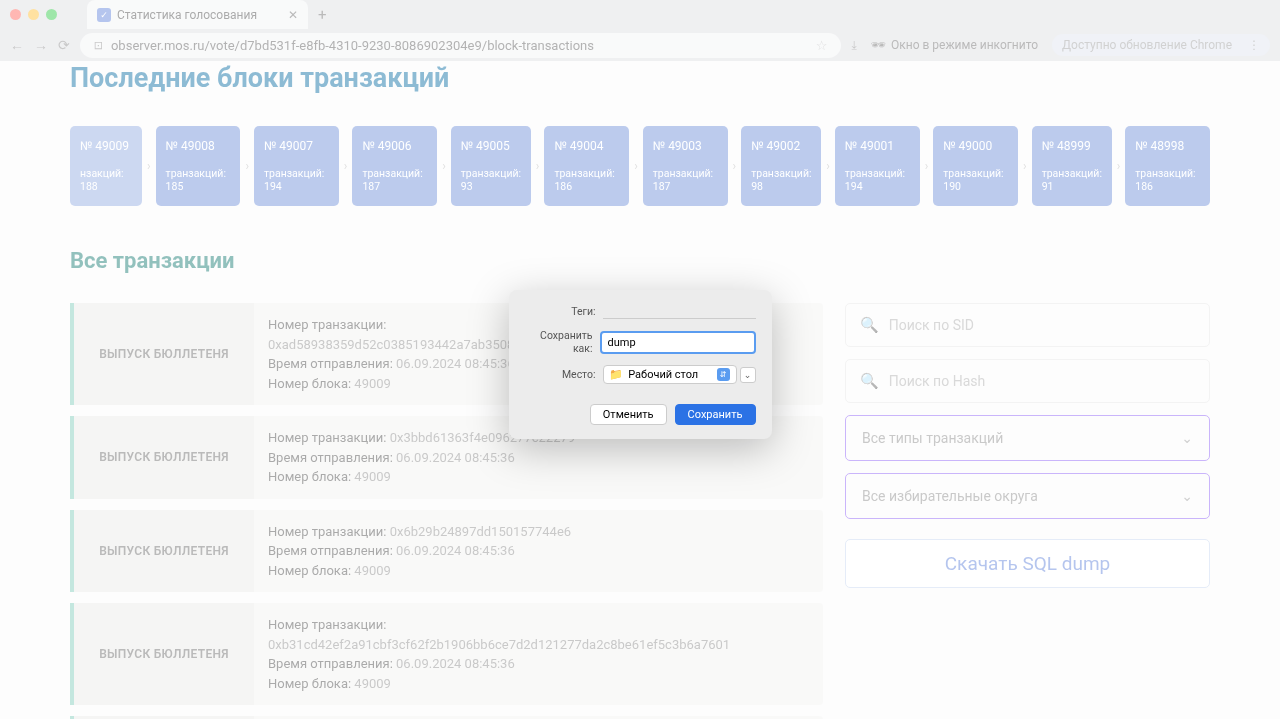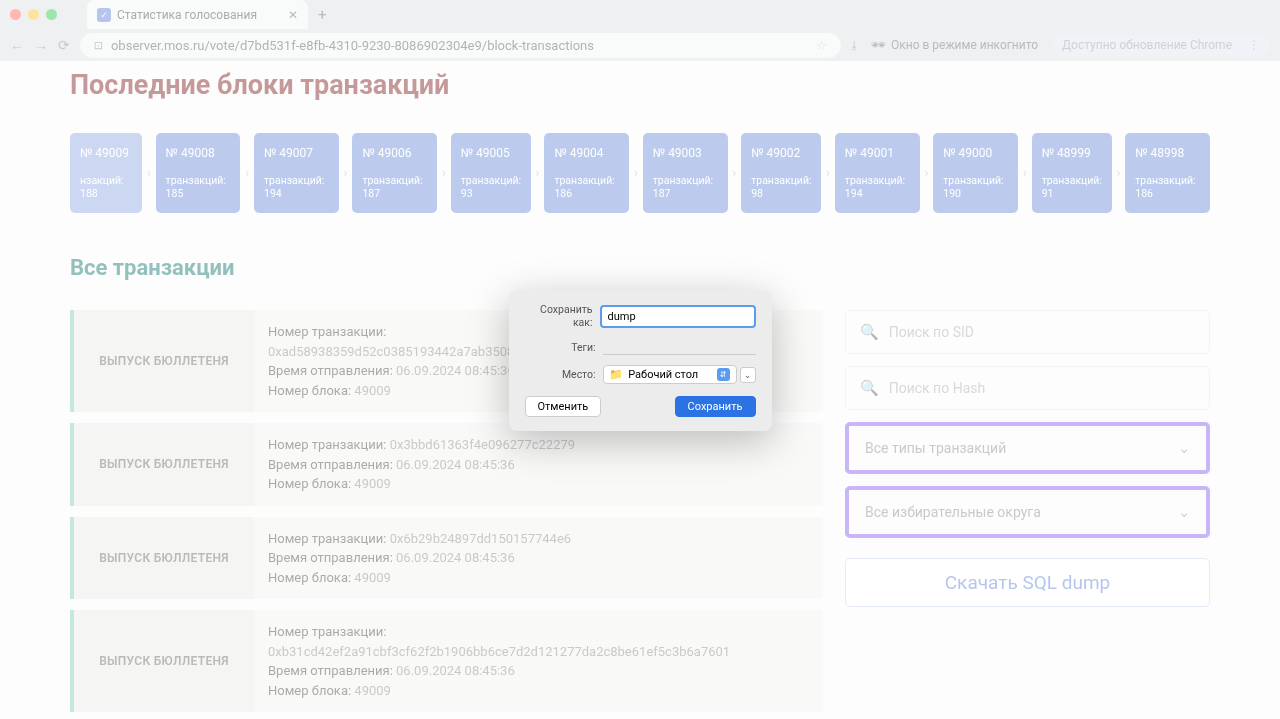--- a/index.html
+++ b/index.html
@@ -19,21 +19,21 @@
     
     .toolbar { height: 32px; display: flex; align-items: center; padding: 0 10px; gap: 10px; background: #dcdde1; }
     .nav-btn { color: #888; font-size: 14px; }
     .addr-bar { flex: 1; background: #f1f3f4; border-radius: 20px; padding: 5px 14px; display: flex; align-items: center; gap: 8px; font-size: 13px; color: #555; max-width: 820px; }
     .site-icon { color: #888; font-size: 11px; }
     .toolbar-right { display: flex; align-items: center; gap: 14px; margin-left: auto; font-size: 12px; }
     .incognito { display: flex; align-items: center; gap: 5px; color: #666; }
     .update-pill { background: #dde3ed; border-radius: 14px; padding: 4px 10px; color: #999; font-size: 12px; display: flex; align-items: center; gap: 16px; }
     
     .page { padding: 0 70px; background: #fafafa; height: calc(100% - 61px); overflow: hidden; }
-    .h1 { font-size: 27px; font-weight: 700; color: #7f1d1d; padding-top: 8px; }
+    .h1 { font-size: 27px; font-weight: 700; color: #0369a1; padding-top: 1px; }
     
     .blocks-row { display: flex; gap: 5px; margin-top: 32px; align-items: center; overflow: hidden; }
     .block-card { background: #6a8dd8; color: white; border-radius: 5px; padding: 13px 10px; min-width: 80px; font-size: 11px; }
     .block-card.first { background: #8fa9e0; min-width: 72px; }
     .block-num { font-size: 12px; margin-bottom: 8px; }
     .block-txn { font-size: 10.5px; margin-top: 14px; }
     .block-sep { color: #bbb; font-size: 12px; }
     
     .h2 { font-size: 22px; font-weight: 700; color: #0f766e; margin-top: 42px; }
     
@@ -42,36 +42,36 @@
     .txn-card { background: #f2f2f0; border-radius: 4px; display: flex; min-height: 72px; }
     .txn-stripe { width: 4px; background: #7dc9b8; }
     .txn-badge { width: 180px; background: #e9e9e6; display: flex; align-items: center; justify-content: center; font-size: 12px; font-weight: 600; color: #666; letter-spacing: 0.3px; }
     .txn-body { flex: 1; padding: 12px 14px; font-size: 13px; color: #555; line-height: 1.5; }
     .txn-label { color: #444; }
     .txn-val { color: #888; }
     
     .side { width: 365px; display: flex; flex-direction: column; gap: 12px; }
     .search-box { background: #fafafa; border: 1px solid #e5e5e5; border-radius: 5px; padding: 12px 14px; display: flex; align-items: center; gap: 10px; font-size: 14px; color: #aaa; }
     .search-icon { font-size: 15px; }
-    .filter-box { background: #fafafa; border: 4px solid #8b5cf6; border-radius: 5px; padding: 14px 16px; display: flex; align-items: center; justify-content: space-between; font-size: 14px; color: #888; }
+    .filter-box { background: #fafafa; border: 1px solid #8b5cf6; border-radius: 5px; padding: 14px 16px; display: flex; align-items: center; justify-content: space-between; font-size: 14px; color: #888; }
     .chev { color: #999; }
     .dl-btn { border: 1px solid #c5d5ef; border-radius: 5px; padding: 12px; text-align: center; color: #5b7fd9; font-size: 19px; background: white; margin-top: 8px; }
     
     .overlay { position: absolute; inset: 0; background: rgba(255,255,255,0.55); display: flex; align-items: flex-start; justify-content: center; padding-top: 290px; pointer-events: none; }
     .dialog { background: #ececec; border-radius: 8px; width: 263px; padding: 13px 16px 14px; box-shadow: 0 10px 40px rgba(0,0,0,0.25); pointer-events: auto; }
     .dlg-row { display: flex; align-items: center; margin-bottom: 10px; }
     .dlg-label { width: 78px; text-align: right; font-size: 10.5px; color: #555; padding-right: 7px; }
     .dlg-input { flex: 1; border: 2px solid #5a9cf0; border-radius: 4px; padding: 3px 6px; font-size: 11px; background: white; }
     .dlg-tags { flex: 1; border-bottom: 1px solid #ccc; height: 16px; }
     .dlg-loc-group { flex: 1; display: flex; align-items: center; gap: 3px; }
     .dlg-loc { flex: 1; background: white; border: 1px solid #ccc; border-radius: 4px; padding: 2px 6px; display: flex; align-items: center; gap: 5px; font-size: 11px; }
     .folder-icon { color: #5a9cf0; font-size: 11px; }
     .updown { background: #5a9cf0; color: white; border-radius: 3px; width: 13px; height: 13px; font-size: 8px; display: flex; align-items: center; justify-content: center; margin-left: auto; }
     .expand-btn { width: 16px; height: 16px; border: 1px solid #ccc; border-radius: 3px; background: white; display: flex; align-items: center; justify-content: center; font-size: 9px; color: #666; }
-    .dlg-btns { display: flex; justify-content: space-between; gap: 24px; margin-top: 12px; }
+    .dlg-btns { display: flex; justify-content: flex-end; gap: 8px; margin-top: 20px; }
     .dlg-btn { border-radius: 4px; padding: 3px 12px; font-size: 11px; border: 1px solid #ccc; background: white; }
     .dlg-btn.primary { background: #2b72e5; color: white; border-color: #2b72e5; }
   </style>
 </head>
 <body>
 
 <div class="browser-chrome">
   <div class="titlebar">
     <div class="traffic-lights">
       <div class="tl tl-red"></div>
@@ -222,26 +222,26 @@
         <span class="chev">⌄</span>
       </div>
       <div class="dl-btn">Скачать SQL dump</div>
     </div>
   </div>
 </div>
 
 <div class="overlay">
   <div class="dialog">
     <div class="dlg-row">
+      <div class="dlg-label">Теги:</div>
+      <div class="dlg-tags"></div>
+    </div>
+    <div class="dlg-row">
       <div class="dlg-label">Сохранить как:</div>
       <input class="dlg-input" value="dump" style="">
-    </div>
-    <div class="dlg-row">
-      <div class="dlg-label">Теги:</div>
-      <div class="dlg-tags"></div>
     </div>
     <div class="dlg-row">
       <div class="dlg-label">Место:</div>
       <div class="dlg-loc-group">
         <div class="dlg-loc">
           <span class="folder-icon">📁</span>
           <span>Рабочий стол</span>
           <span class="updown">⇵</span>
         </div>
         <div class="expand-btn">⌄</div>

